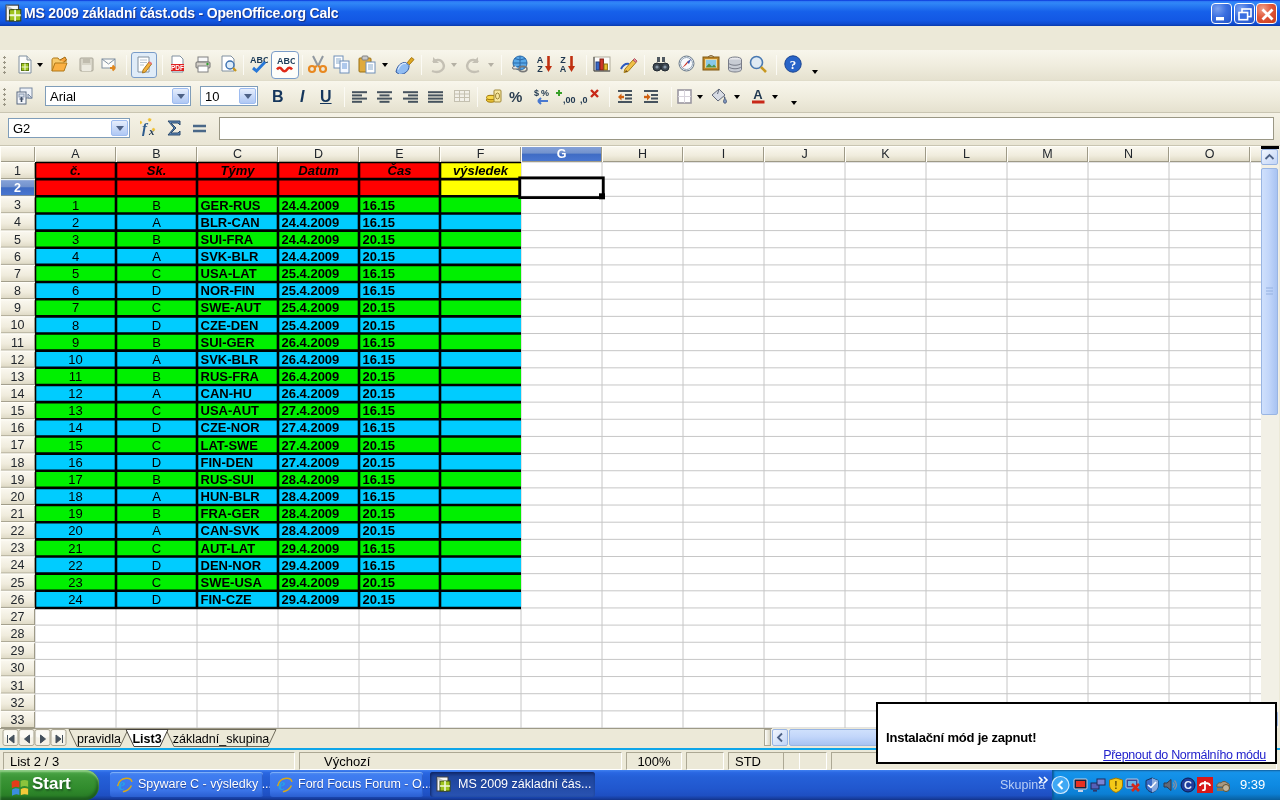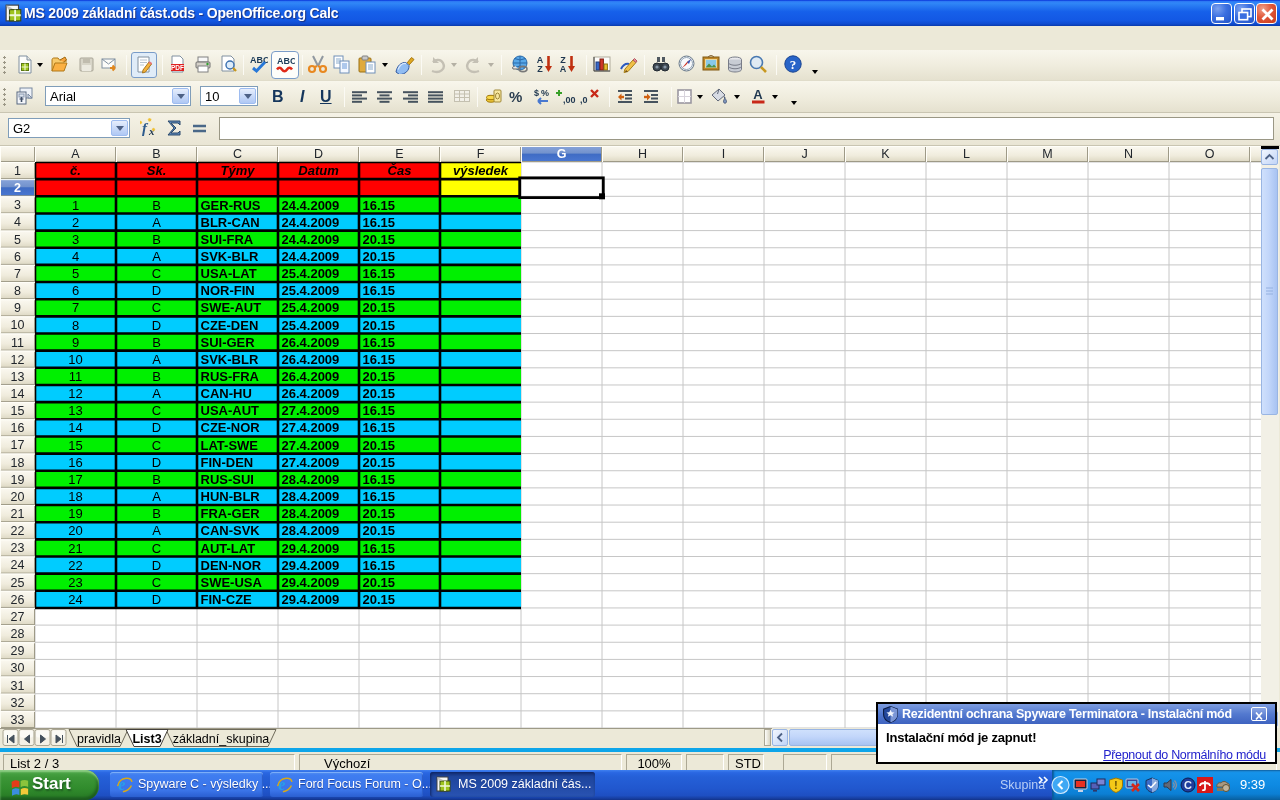--- a/index.html
+++ b/index.html
@@ -34,21 +34,21 @@
 #fbar{position:absolute;left:0;top:113px;width:1280px;height:33px;background:linear-gradient(180deg,#f5f2e6,#e9e5d4);border-bottom:1px solid #c9c5b2}
 #inputline{position:absolute;left:219px;width:1055px;height:23px;background:#fff;border:1px solid #9a9785}
 
 .sbtn{position:absolute;background:linear-gradient(135deg,#f3f7fe 0%,#dce7fb 45%,#c1d4f7 100%);border:1px solid #99b5e3;border-radius:2px}
 .sthumb{position:absolute;background:linear-gradient(90deg,#cfe0fc 0%,#c2d6fa 45%,#a8c3f2 100%);border:1px solid #99b5e3;border-radius:2px}
 .sthumbh{background:linear-gradient(180deg,#cfe0fc 0%,#c2d6fa 45%,#a8c3f2 100%);border:1px solid #99b5e3;border-radius:2px;position:absolute}
 .chev{fill:none;stroke:#4d6185;stroke-width:1.8}
 
 #tabbar{position:absolute;left:0;top:728px;width:1280px;height:20px;background:#ece9d8}
 
-#statusbar{position:absolute;left:0;top:748px;width:1280px;height:22px;background:#ece9d8;border-top:4px solid #0ea5e9;font-size:13px;color:#000}
+#statusbar{position:absolute;left:0;top:748px;width:1280px;height:22px;background:#ece9d8;border-top:2px solid #0ea5e9;font-size:13px;color:#000}
 .sseg{position:absolute;top:2px;height:18px;border:1px solid;border-color:#aca894 #fff #fff #aca894;font-size:13px;padding:1px 6px}
 
 #popup{position:absolute;left:876px;top:702px;width:401px;height:62px;background:#fff;border:2px solid #000}
 #popuptitle{position:absolute;left:0;top:0;width:397px;height:20px;background:linear-gradient(180deg,#7d9ce0 0%,#5379cf 50%,#3e63c0 100%);}
 #popuptitle .pt{position:absolute;left:24px;top:3px;color:#fff;font-weight:bold;font-size:12.5px;white-space:nowrap}
 
 #taskbar{position:absolute;left:0;top:770px;width:1280px;height:30px;
  background:linear-gradient(180deg,#3f80f0 0%,#2a67e2 9%,#2560d8 22%,#2157ce 62%,#1e4fc2 85%,#163c9c 96%,#123288 100%)}
 .tbtn{position:absolute;top:2px;height:25px;border-radius:3px;color:#fff;font-size:12.5px;
  background:linear-gradient(180deg,#5691f2 0%,#3f7df0 12%,#3a74e8 75%,#3168dc 88%,#2c60d0 100%);
@@ -793,36 +793,25 @@
 <div class="sbtn" style="left:772px;top:1px;width:16px;height:17px"><svg width="14" height="15">
           <path class="chev" d="M9 3.5l-4 4 4 4"></path>
         </svg></div>
 <div class="sthumbh" style="left:789px;top:1px;width:472px;height:17px"></div>
 </div>
 <div id="statusbar">
 <div class="sseg" style="left:3px;width:292px">List 2 / 3</div>
 <div class="sseg" style="left:299px;width:323px;padding-left:24px">Výchozí</div>
 <div class="sseg" style="left:626px;width:56px;text-align:center">100%</div>
 <div class="sseg" style="left:686px;width:38px"></div>
-<div class="sseg" style="left:728px;width:36px;text-align:right">STD</div>
+<div class="sseg" style="left:728px;width:72px;text-align:left">STD</div>
 <div class="sseg" style="left:783px;width:44px"></div>
 <div class="sseg" style="left:831px;width:446px"></div>
 </div>
 <div id="popup">
-<div id="popuptitle">
-<svg class="abs" style="left:4px;top:2px" width="17" height="17" viewBox="0 0 16 16">
-          <path d="M8 .5L14.5 3v5c0 4-3.5 6.5-6.5 7.5C5 14.5 1.5 12 1.5 8V3z" fill="#24489c" stroke="#0a1a40"></path>
-          <path d="M8 .5L14.5 3v5c0 4-3.5 6.5-6.5 7.5z" fill="#7b96d6"></path>
-          <path d="M8 3.5l1.2 2.3 2.6.2-2 1.7.7 2.5L8 8.8l-2.5 1.4.7-2.5-2-1.7 2.6-.2z" fill="#f0f4fc"></path>
-        </svg>
-<div class="pt" style="letter-spacing:-0.25px">Rezidentní ochrana Spyware Terminatora - Instalační mód</div>
-<div class="abs" style="left:373px;top:3px;width:16px;height:14px;background:linear-gradient(180deg,#8ba6e4,#4a6ec8);border:1px solid #fff;border-radius:2px"><svg width="14" height="12">
-            <path d="M4 2.5l6 7M10 2.5l-6 7" stroke="#fff" stroke-width="1.7"></path>
-          </svg></div>
-</div>
 <div class="abs" style="left:8px;top:26px;font-size:13px;letter-spacing:-0.2px;font-weight:bold;color:#000">Instalační mód je zapnut!</div>
 <div class="abs" style="right:9px;top:44px;font-size:12.5px;letter-spacing:-0.3px;color:#2222cc;text-decoration:underline">Přepnout do Normálního módu</div>
 </div>
 <div id="taskbar">
 <div class="abs" style="left:0;top:0;width:99px;height:30px;border-radius:0 14px 14px 0;
  background:linear-gradient(180deg,#71b86a 0%,#49a344 8%,#3c9637 25%,#318c2d 60%,#2a7f27 85%,#1e6420 100%);
  box-shadow:inset 0 2px 2px #8fce86, inset -2px -2px 3px #1c5a1e"></div>
 <svg class="abs" style="left:8px;top:4px" width="24" height="23" viewBox="0 0 15 15">
         <path d="M2 5.2C3.5 4 5 3.7 6.8 4.5c.2.1.3.1.3.3v3.7c0 .2-.3.3-.5.2C5 8 3.6 8.2 2.2 9.3z" fill="#e43b19"></path>
 <path d="M7.9 4.6c1.5-.9 3-1 4.9-.2v4c-1.8-.8-3.4-.7-4.9.2z" fill="#8bc43c"></path>

